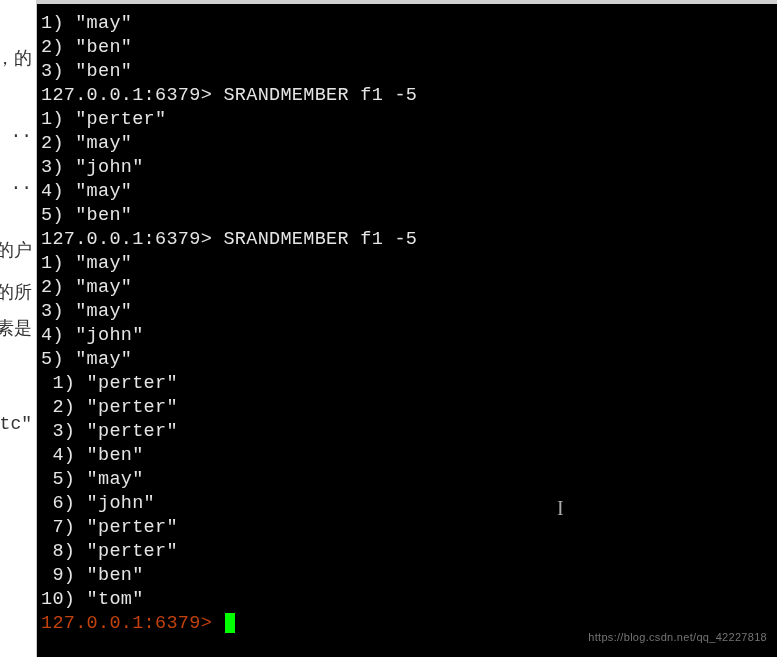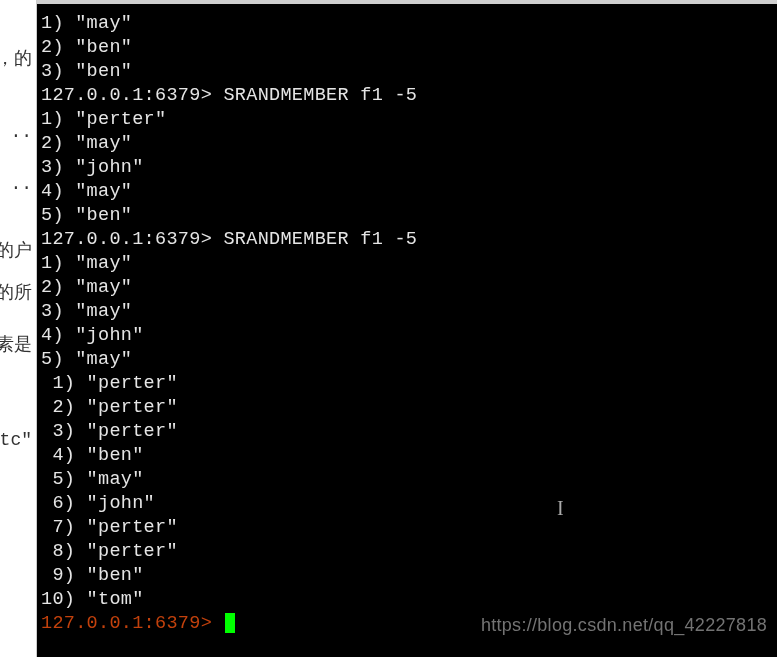--- a/index.html
+++ b/index.html
@@ -51,24 +51,24 @@
     .cursor {
       display: inline-block;
       width: 10px;
       height: 20px;
       background: #00ff00;
       vertical-align: middle;
       margin-left: 2px;
     }
     .watermark {
       position: absolute;
-      bottom: 20px;
+      bottom: 8px;
       right: 10px;
       color: #888888;
-      font-size: 18px;
+      font-size: 11px;
       font-family: Arial, sans-serif;
       opacity: 0.85;
     }
     .ibeam-cursor {
       position: absolute;
       left: 520px;
       top: 492px;
       font-size: 20px;
       color: #aaa;
       font-family: serif;
@@ -76,21 +76,21 @@
   </style>
 </head>
 <body>
 
 <div class="left-panel">
   <div style="margin-top:4px;">的，</div>
   <div style="margin-top:48px;">..</div>
   <div style="margin-top:28px;">..</div>
   <div style="margin-top:40px;">的户</div>
   <div style="margin-top:14px;">的所</div>
-  <div style="margin-top:24px;font-family:Liberation Serif, serif;">素是</div>
+  <div style="margin-top:8px;font-family:Liberation Serif, serif;">素是</div>
   <div style="margin-top:70px;">"tc</div>
 </div>
 
 <div class="terminal">
   <div class="terminal-line">1) "may"</div>
   <div class="terminal-line">2) "ben"</div>
   <div class="terminal-line">3) "ben"</div>
   <div class="terminal-line">127.0.0.1:6379&gt; SRANDMEMBER f1 -5</div>
   <div class="terminal-line">1) "perter"</div>
   <div class="terminal-line">2) "may"</div>

